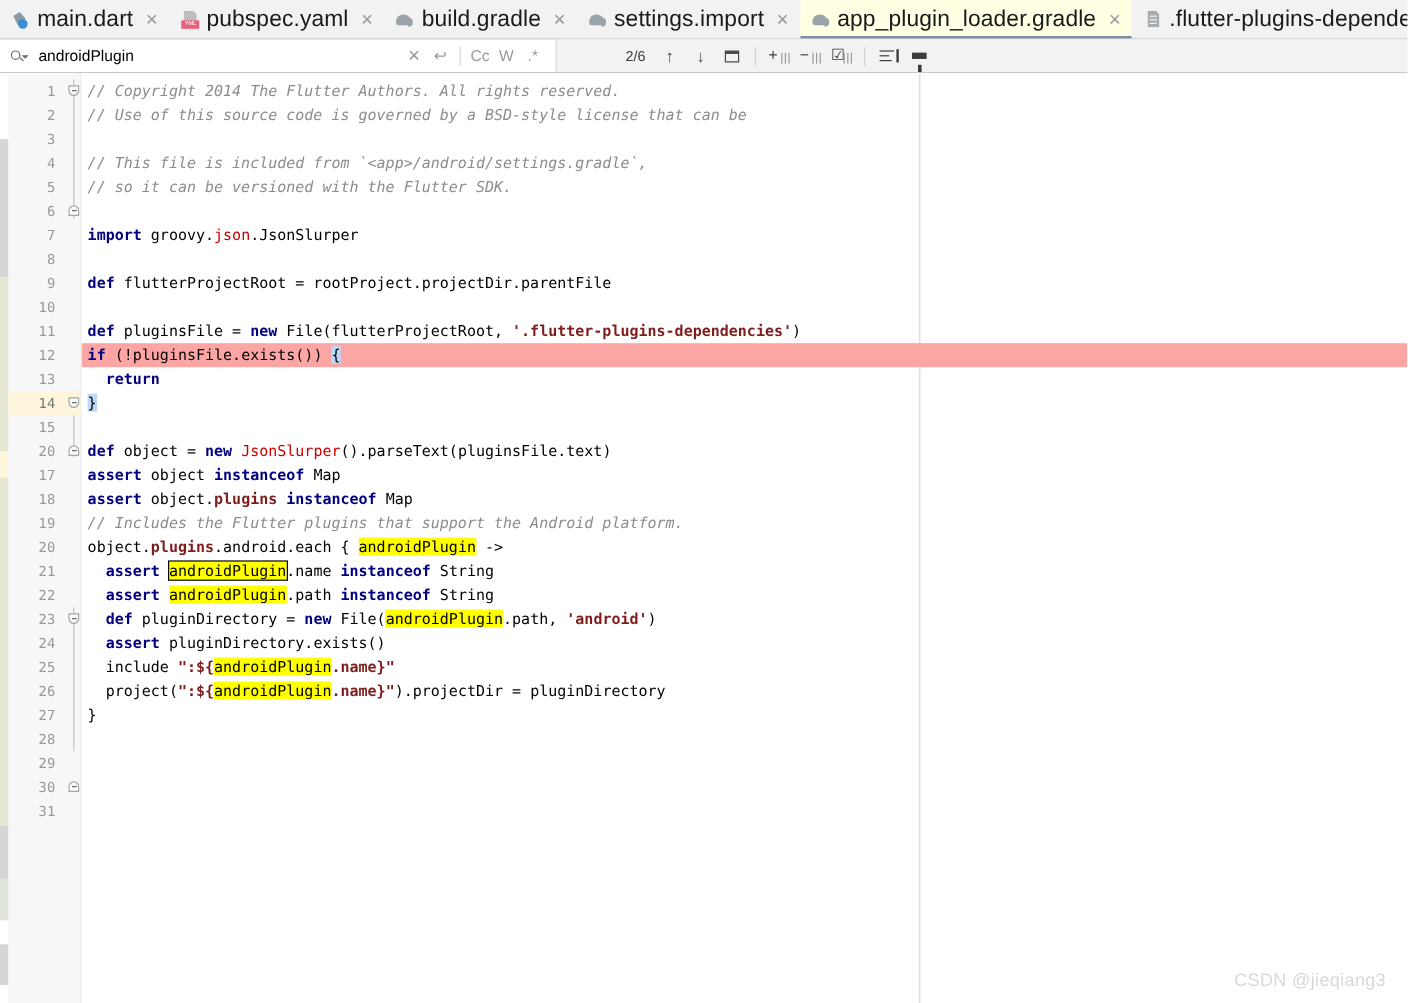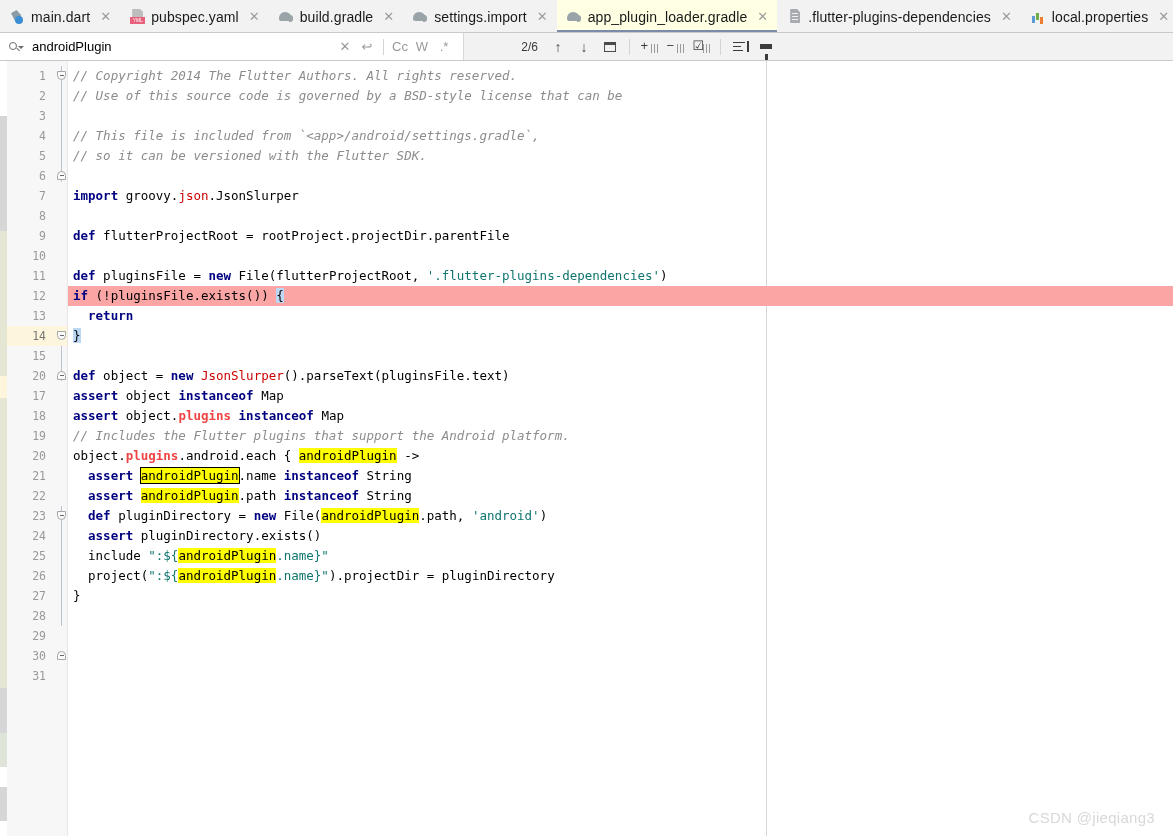--- a/index.html
+++ b/index.html
@@ -41,21 +41,21 @@
     color: #000000;
     white-space: nowrap;
     position: relative;
     background: transparent;
     cursor: default;
   }
   .tab.active {
     background: #ffffe4;
     box-shadow: inset 0 -3px 0 0 #7a8ca8;
   }
-  .tab-label { font-size: 14px; color: #1a1a1a; letter-spacing: 0.1px; }
+  .tab-label { font-size: 19px; color: #1a1a1a; letter-spacing: 0.1px; }
   .tab-close {
     font-size: 13px;
     color: #9b9b9b;
     margin-left: 4px;
     line-height: 1;
     font-family: "Liberation Sans", sans-serif;
   }
   .tab-icon {
     width: 15px; height: 15px;
     display: inline-block;
@@ -367,23 +367,23 @@
     font-family: "DejaVu Sans Mono", monospace;
     font-size: 12.5px;
     white-space: pre;
     padding-left: 5px;
     color: #000000;
     position: relative;
   }
   .row.cur { background: #fca5a5; }
   .cmt { color: #8c8c8c; font-style: italic; }
   .kw  { color: #000080; font-weight: bold; }
-  .str { color: #0f766e; font-weight: normal; }
+  .str { color: #7f1d1d; font-weight: bold; }
   .cls { color: #cc0000; }
-  .grn { color: #ef4444; font-weight: bold; }
+  .grn { color: #7f1d1d; font-weight: bold; }
   .hl  { background: #ffff00; }
   .hl-cur { background: #ffff00; outline: 1px solid #000000; }
   .brace { background: #bcd8f5; }
 
   
   .watermark {
     position: absolute;
     right: 18px; bottom: 10px;
     font-size: 15px;
     color: #d8d8d8;

